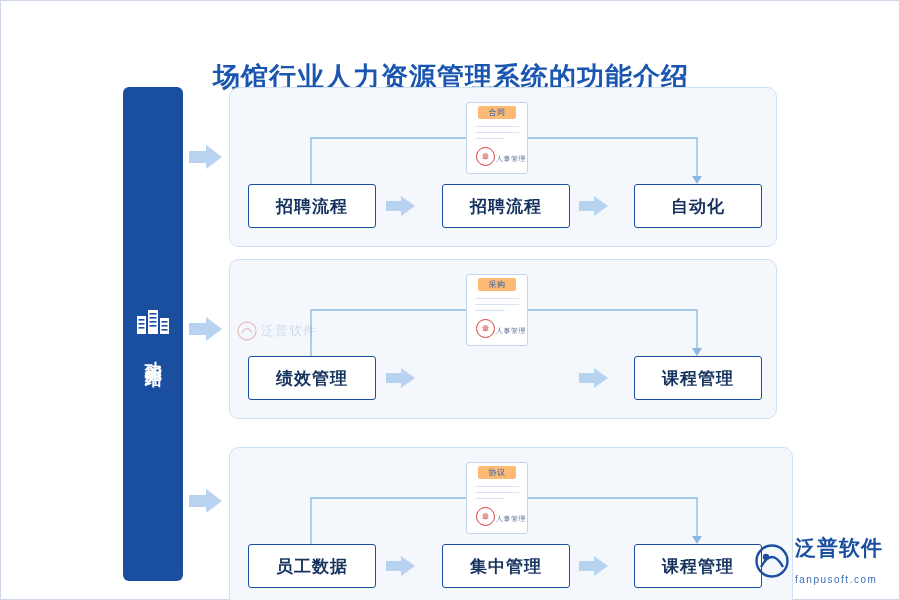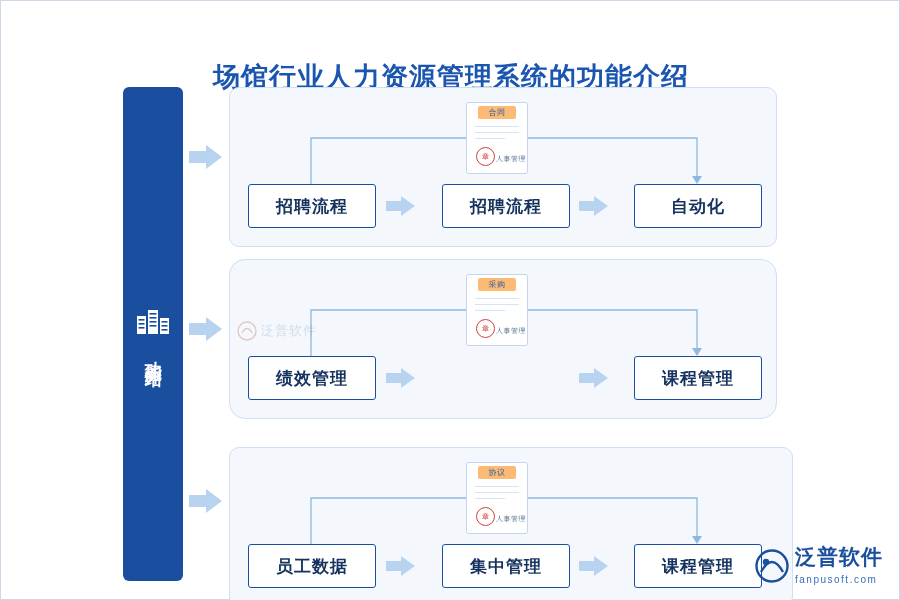--- a/index.html
+++ b/index.html
@@ -70,21 +70,21 @@
   .panel {
     position: absolute;
     left: 228px;
     width: 546px;
     height: 158px;
     background: #f4f8fd;
     border: 1px solid #cfe0f2;
     border-radius: 10px;
   }
   .panel.p1 { top: 86px; }
-  .panel.p2 { top: 258px; border-radius: 16px; }
+  .panel.p2 { top: 258px; }
   .panel.p3 { top: 446px; padding-left: 16px; }
 
   
   .bar-arrow {
     position: absolute;
     left: 188px;
     width: 34px;
     height: 26px;
   }
   .bar-arrow.a1 { top: 143px; }
@@ -225,21 +225,21 @@
   .logo-cn {
     font-size: 21px;
     font-weight: bold;
     color: #1a4fa0;
     letter-spacing: 1px;
   }
   .logo-en {
     font-size: 10px;
     color: #3a6fbc;
     letter-spacing: 1.5px;
-    margin-top: 8px;
+    margin-top: 17px;
   }
 </style>
 </head>
 <body>
 
 <div class="page">
 
   <div class="title">场馆行业人力资源管理系统的功能介绍</div>
 
   <div class="left-bar">

